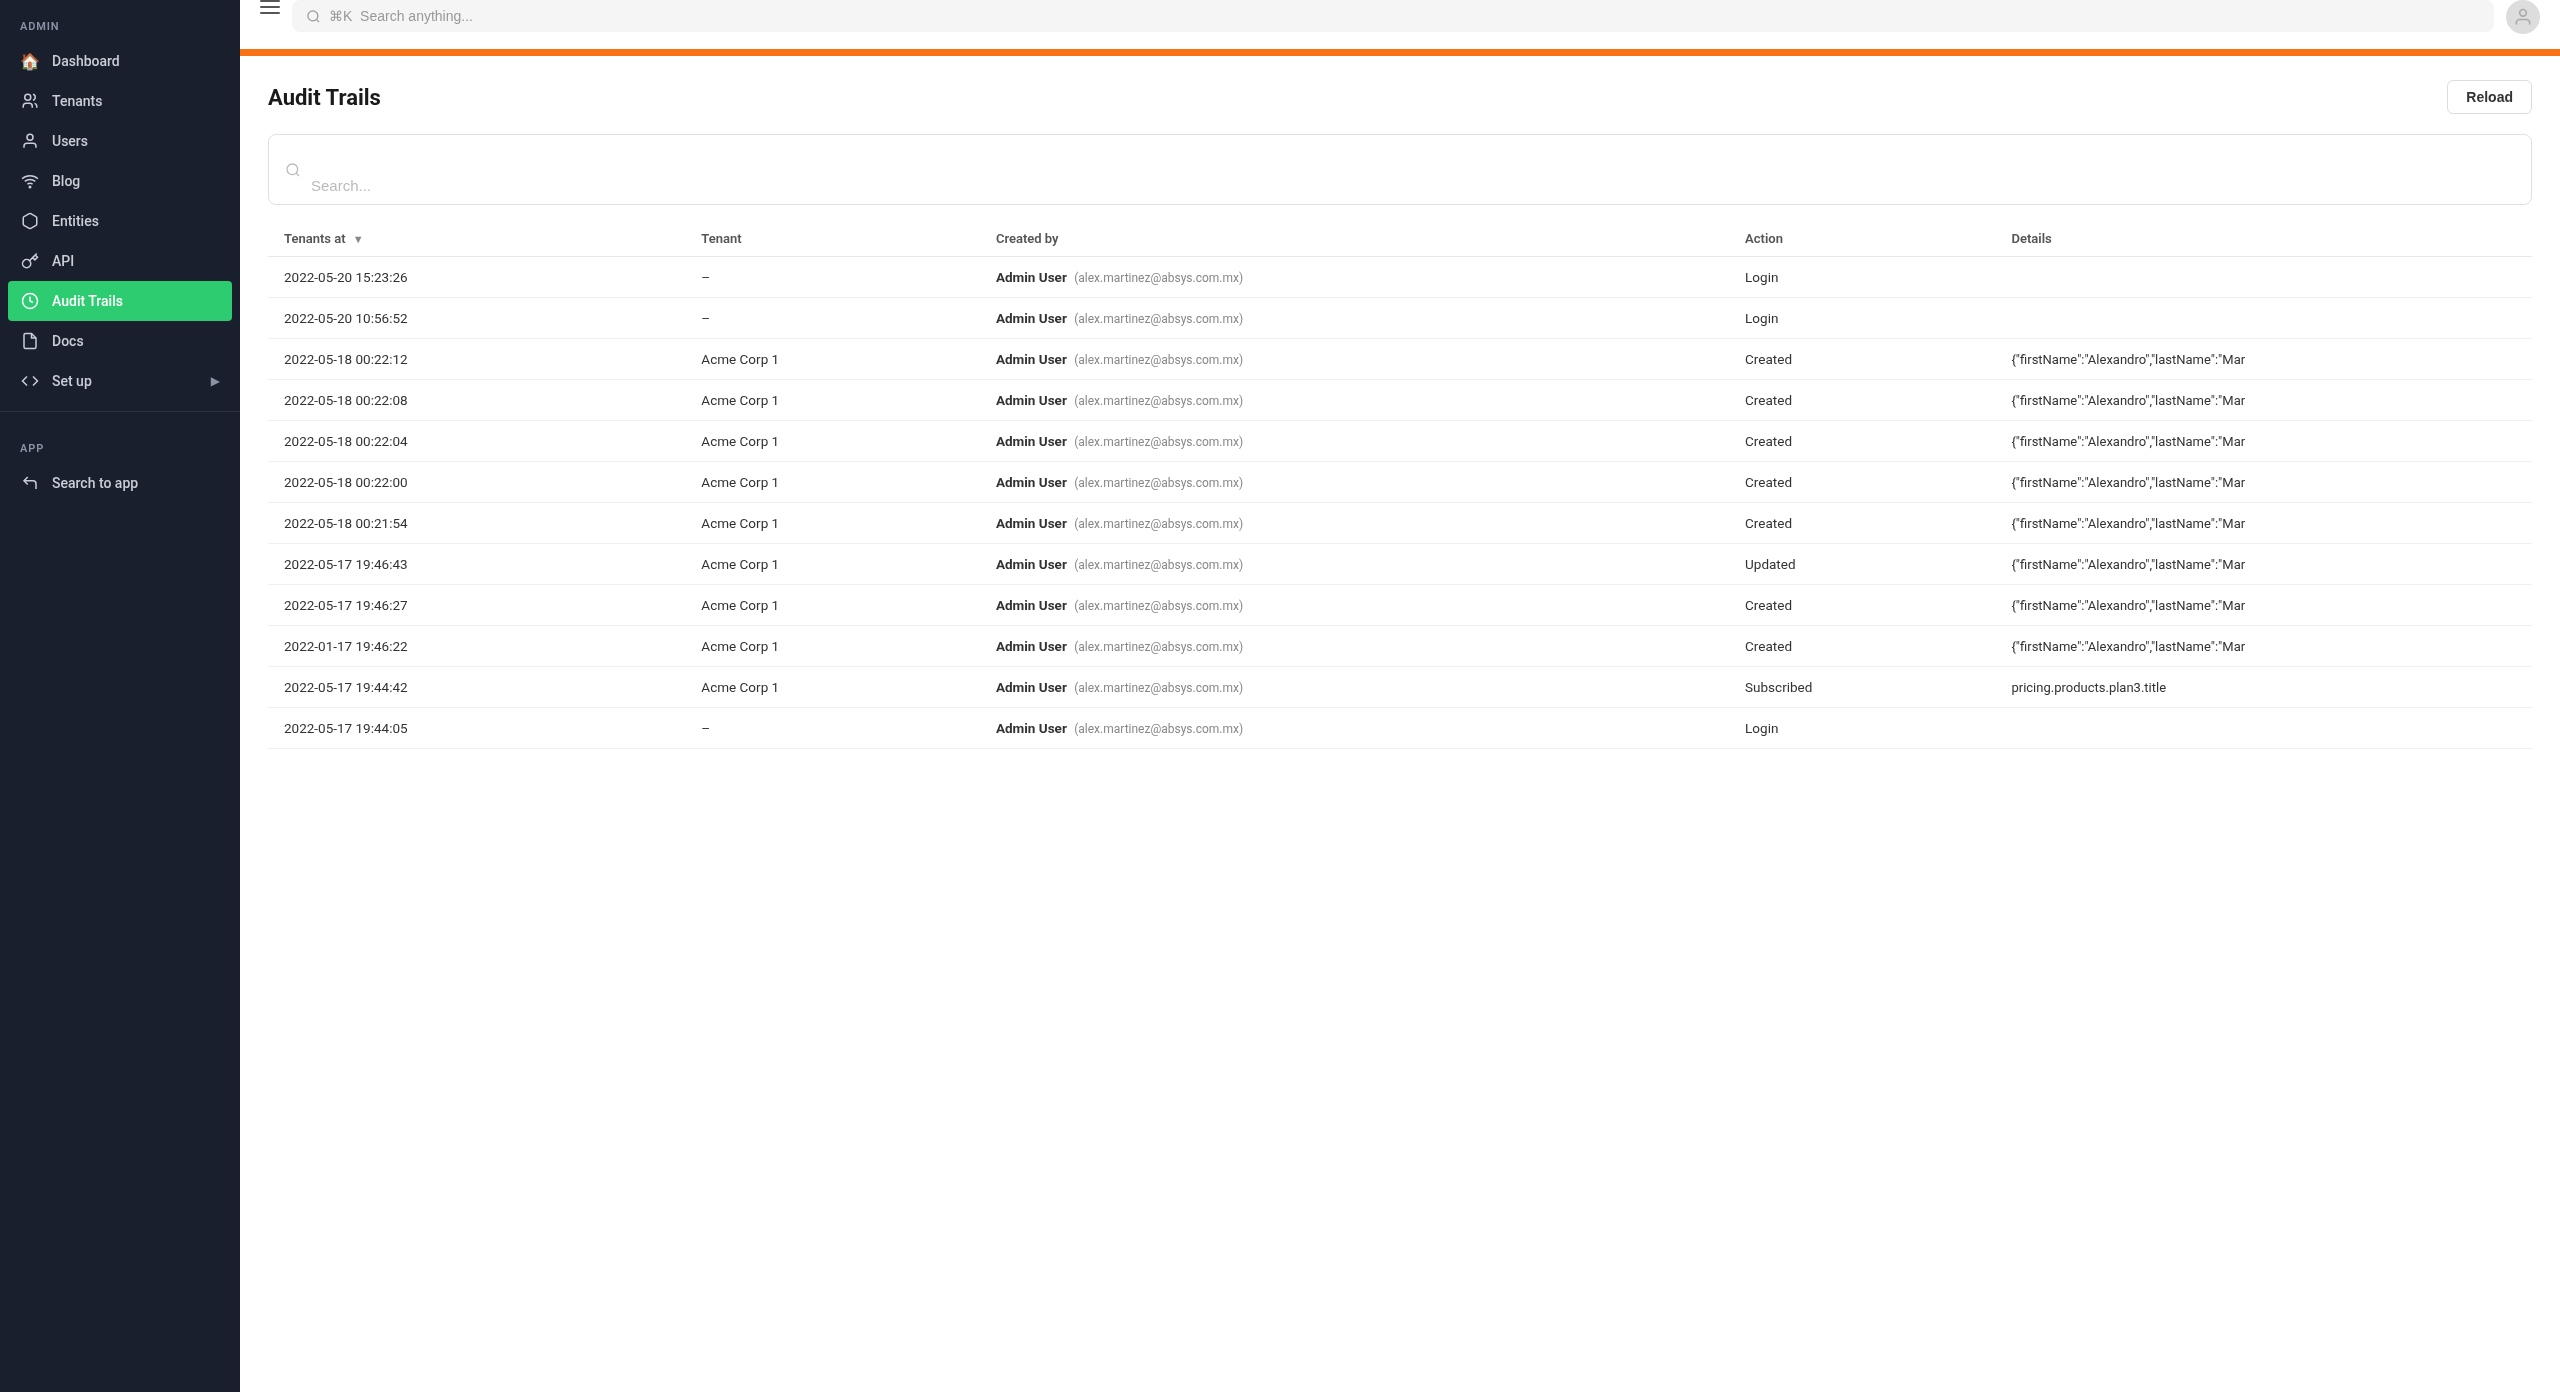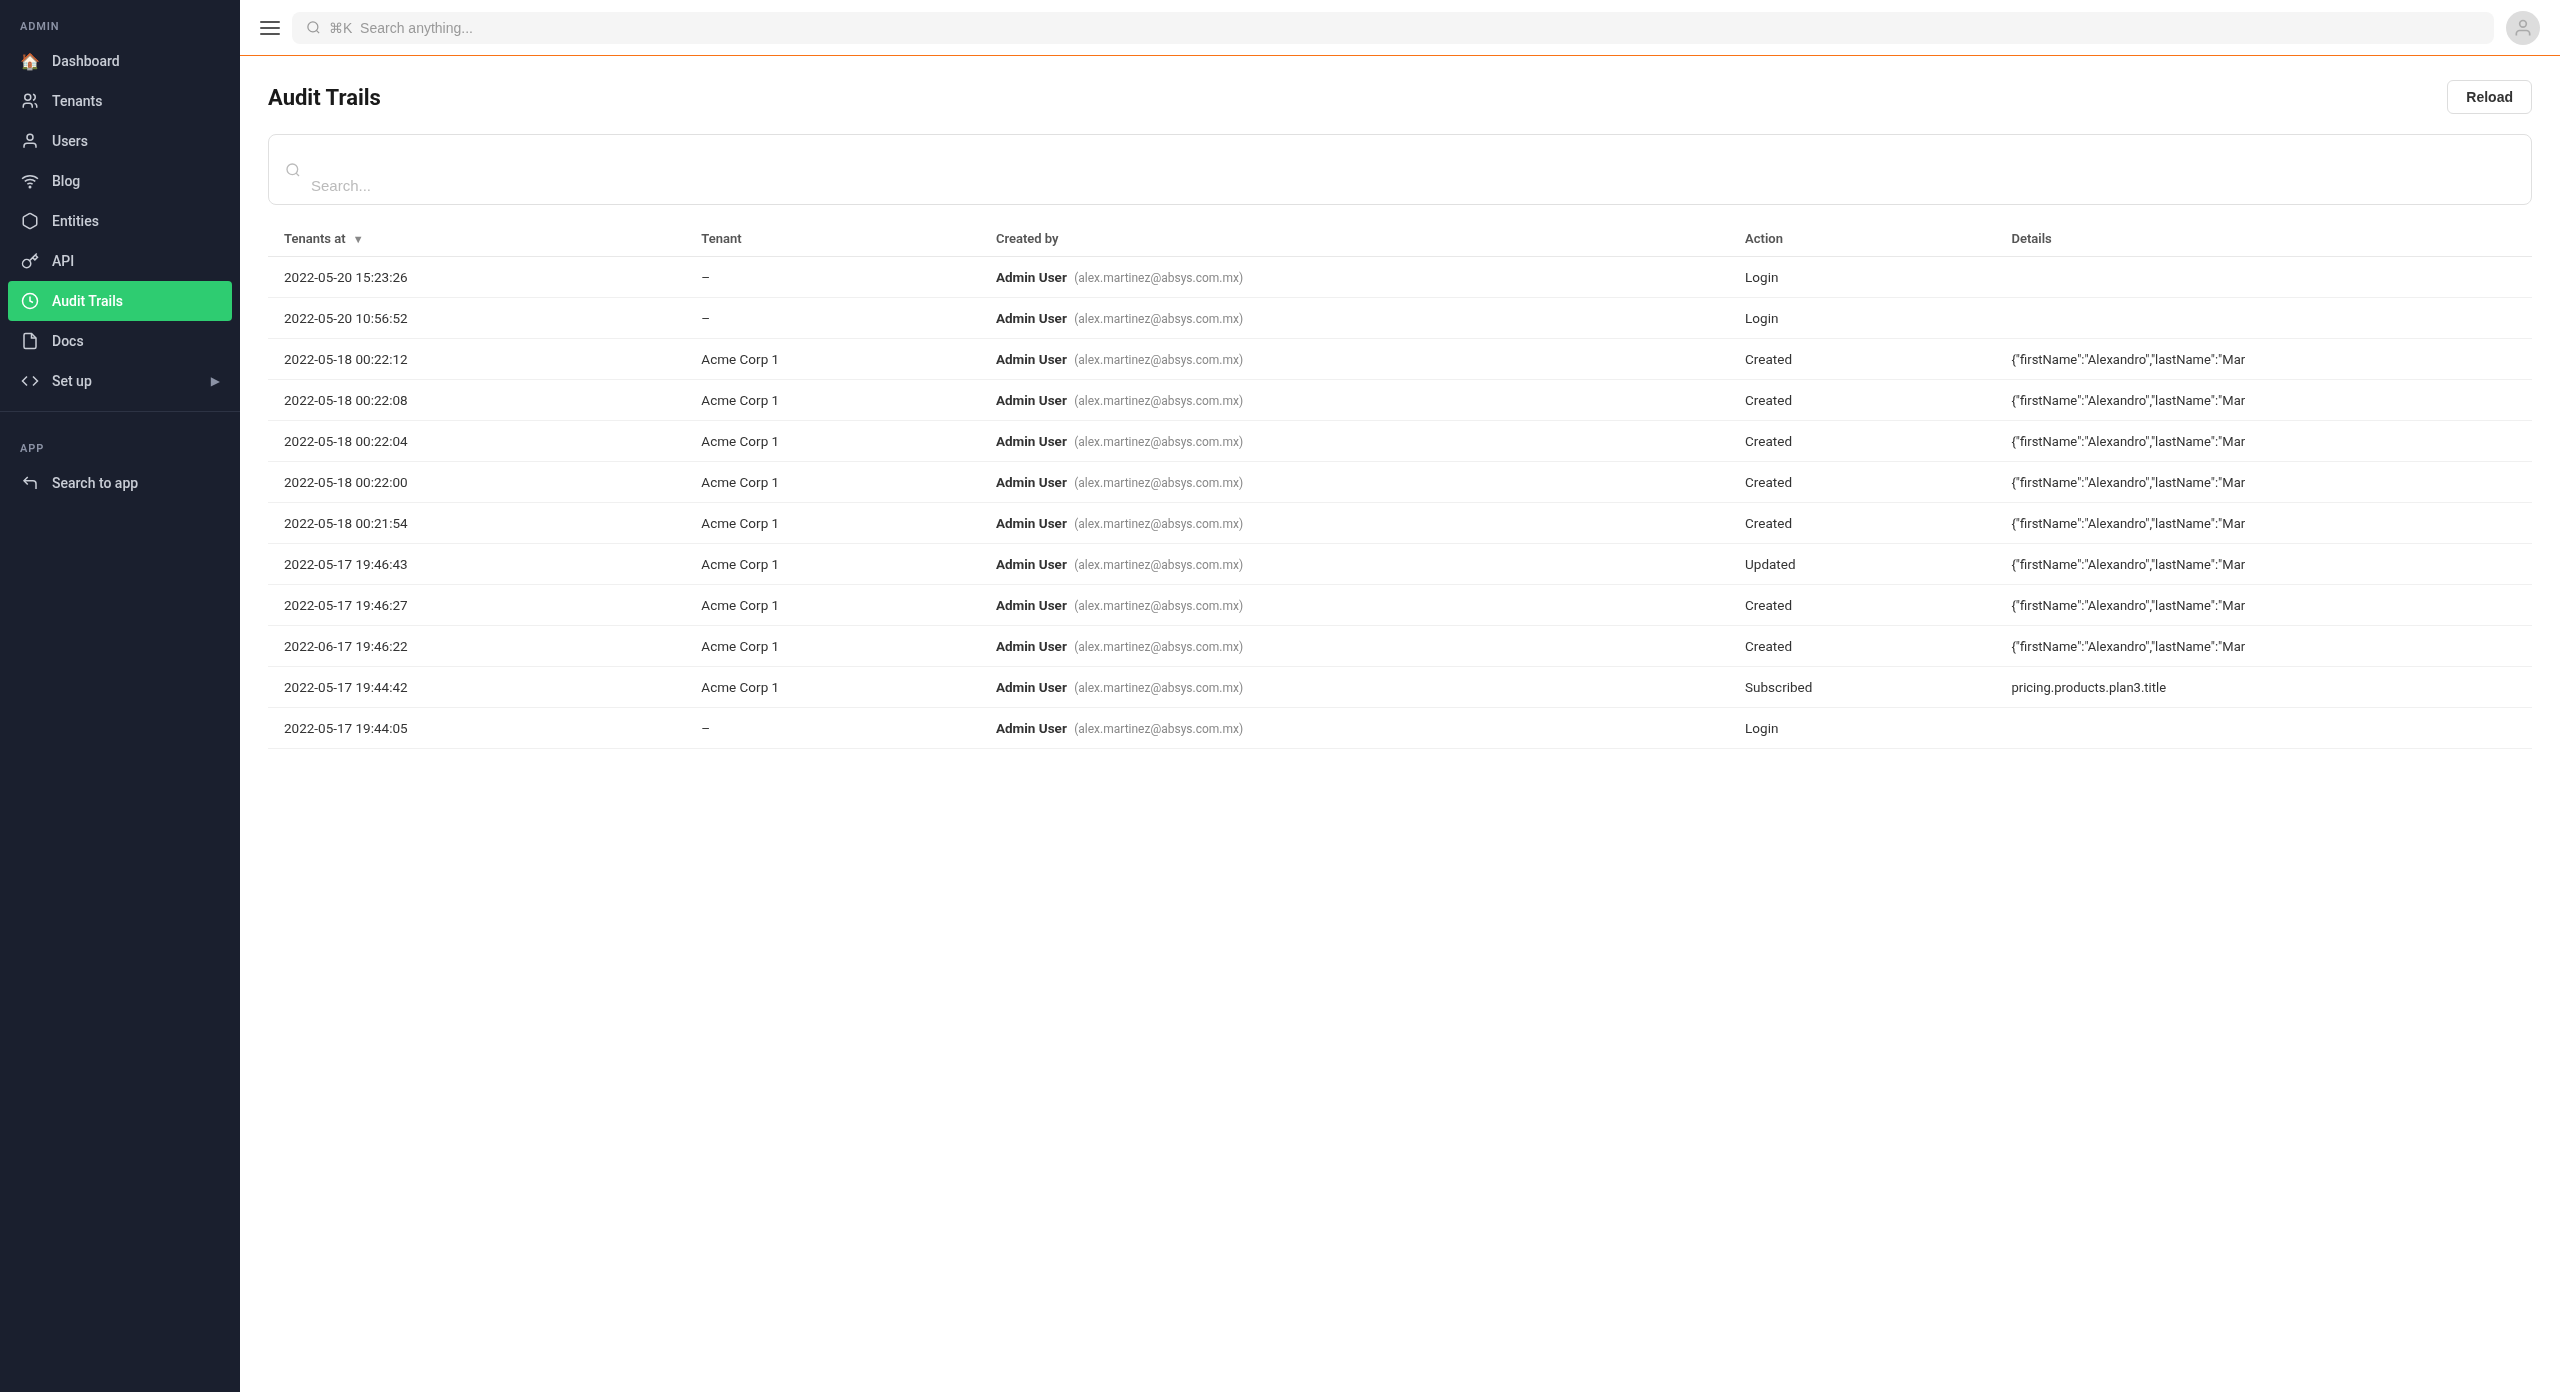--- a/index.html
+++ b/index.html
@@ -68,23 +68,23 @@
     .main {
       flex: 1;
       display: flex;
       flex-direction: column;
       overflow: hidden;
     }
 
     
     .topbar {
       background: #fff;
-      border-bottom: 1px solid #f97316;
-      display: flex;
-      align-items: center;
+      border-bottom: 7px solid #f97316;
+      display: flex;
+      align-items: flex-start;
       padding: 0 20px;
       height: 56px;
       gap: 12px;
       flex-shrink: 0;
     }
     .topbar-menu-icon {
       color: #555;
       font-size: 18px;
       cursor: pointer;
       display: flex;
@@ -469,21 +469,21 @@
     <td>2022-05-17 19:46:27</td>
     <td>Acme Corp 1</td>
     <td>
       <strong>Admin User</strong>
       <span class="created-by-email">(alex.martinez@absys.com.mx)</span>
     </td>
     <td>Created</td>
     <td class="details-cell">{"firstName":"Alexandro","lastName":"Mar</td>
   </tr>
           <tr>
-    <td>2022-06-17 19:46:22</td>
+    <td>2022-01-17 19:46:22</td>
     <td>Acme Corp 1</td>
     <td>
       <strong>Admin User</strong>
       <span class="created-by-email">(alex.martinez@absys.com.mx)</span>
     </td>
     <td>Created</td>
     <td class="details-cell">{"firstName":"Alexandro","lastName":"Mar</td>
   </tr>
           <tr>
     <td>2022-05-17 19:44:42</td>

